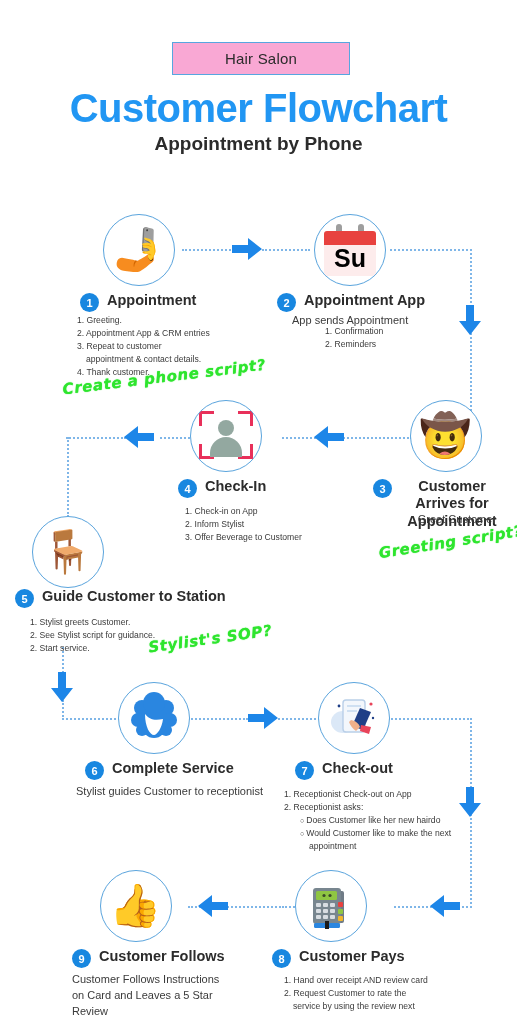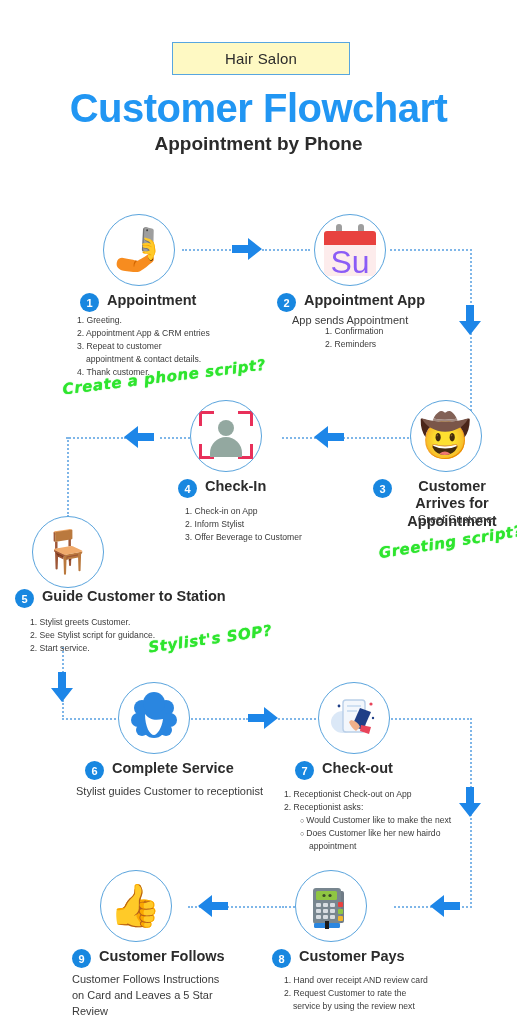--- a/index.html
+++ b/index.html
@@ -8,21 +8,21 @@
     background: #ffffff;
     font-family: "Liberation Sans", sans-serif;
     overflow: hidden;
   }
   #page { position: relative; width: 517px; height: 1024px; background: #fff; }
 
   
   .tag-box {
     position: absolute; left: 172px; top: 42px; width: 178px; height: 33px;
     border: 1.5px solid #57a6e0; display: flex; align-items: center;
-    justify-content: center; background: #fef9c3;
+    justify-content: center; background: #f9a8d4;
   }
   .tag-box span { font-size: 15px; color: #2b2b2b; letter-spacing: .2px; }
   .main-title {
     position: absolute; left: 0; top: 86px; width: 517px; text-align: center;
     font-size: 40px; font-weight: bold; color: #2196f3; letter-spacing: -.5px;
   }
   .sub-title {
     position: absolute; left: 0; top: 133px; width: 517px; text-align: center;
     font-size: 19px; font-weight: bold; color: #2b2b2b;
   }
@@ -77,21 +77,21 @@
   
   .art { width: 100%; height: 100%; display: flex; align-items: center; justify-content: center; }
   .cal {
     width: 52px; height: 52px; position: relative;
   }
   .cal .cal-top { position: absolute; left: 0; top: 7px; width: 52px; height: 14px; background: #e8423f; border-radius: 3px 3px 0 0; }
   .cal .cal-body { position: absolute; left: 0; top: 21px; width: 52px; height: 31px; background: #fdecec; border-radius: 0 0 3px 3px; }
   .cal .ring { position: absolute; top: 0; width: 6px; height: 12px; background: #9e9e9e; border-radius: 3px; }
   .cal .ring.l { left: 12px; } .cal .ring.r { left: 34px; }
   .cal .su { position: absolute; left: 0; top: 20px; width: 52px; text-align: center;
-    font-size: 32px; font-weight: normal; color: #8b5cf6; font-family: "Liberation Sans", sans-serif; }
+    font-size: 25px; font-weight: bold; color: #000000; font-family: "Liberation Sans", sans-serif; }
 
   .scan { width: 54px; height: 54px; position: relative; }
   .scan .br { position: absolute; width: 15px; height: 15px; border: 3px solid #e8305a; }
   .scan .tl { left: 0; top: 2px; border-right: none; border-bottom: none; }
   .scan .tr { right: 0; top: 2px; border-left: none; border-bottom: none; }
   .scan .bl { left: 0; bottom: 4px; border-right: none; border-top: none; }
   .scan .brr { right: 0; bottom: 4px; border-left: none; border-top: none; }
   .scan .head { position: absolute; left: 19px; top: 11px; width: 16px; height: 16px; border-radius: 50%; background: #93a8a0; }
   .scan .body { position: absolute; left: 11px; top: 28px; width: 32px; height: 20px; border-radius: 16px 16px 0 0; background: #93a8a0; }
 </style>
@@ -300,22 +300,22 @@
       </svg>
     </div>
   </div>
   <div class="label-row" style="left:295px; top:760px;">
     <div class="badge">7</div>
     <div class="heading">Check-out</div>
   </div>
   <div class="steps" style="position:absolute; left:284px; top:788px;">
     <div>1. Receptionist Check-out on App</div>
     <div>2. Receptionist asks:</div>
+    <div class="sub">Does Customer like her new hairdo</div>
     <div class="sub">Would Customer like to make the next</div>
-    <div class="sub">Does Customer like her new hairdo</div>
     <div style="padding-left:25px;">appointment</div>
   </div>
 
   <div class="circle" style="left:295px; top:870px; width:72px; height:72px;">
     <div class="art">
       <svg width="52" height="52" viewBox="0 0 52 52">
         <rect x="28" y="11" width="11" height="32" rx="2" fill="#6f7b86"></rect>
         <rect x="8" y="8" width="28" height="36" rx="3" fill="#78868f"></rect>
         <rect x="11" y="11" width="21" height="9" rx="1.5" fill="#8fc642"></rect>
         <circle cx="19" cy="15.5" r="1.6" fill="#3a4a2a"></circle>

